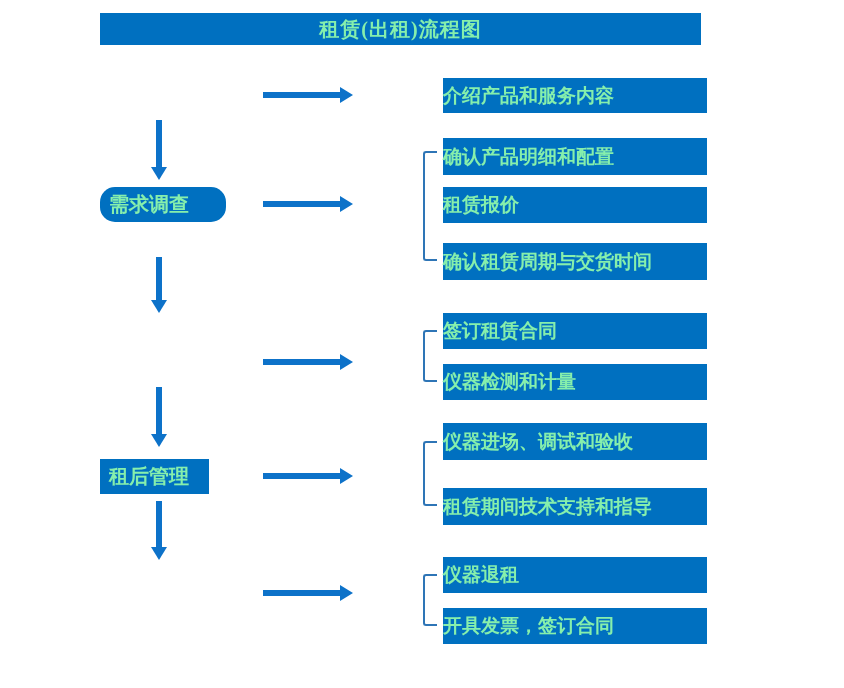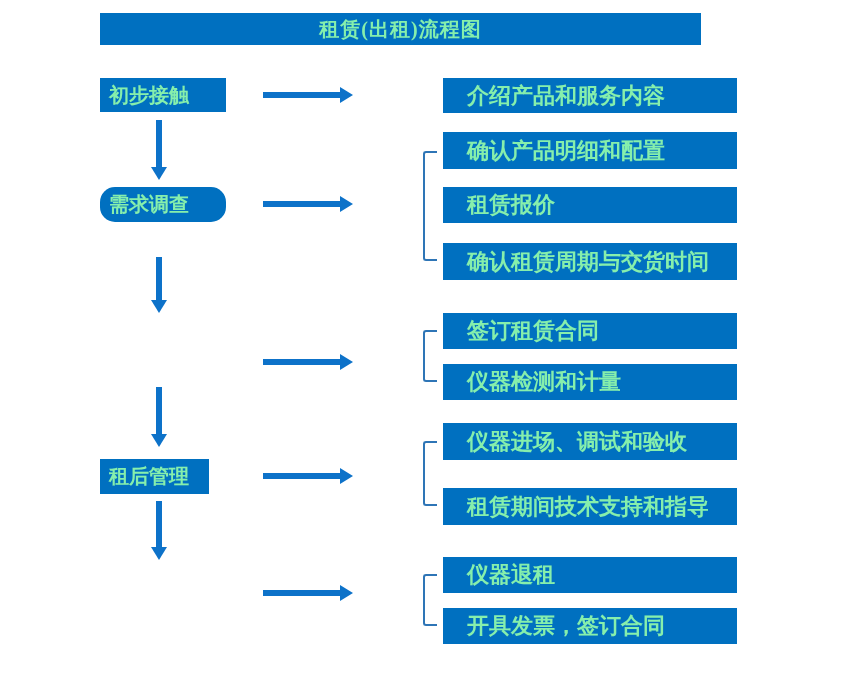--- a/index.html
+++ b/index.html
@@ -6,21 +6,21 @@
   .canvas{
     position:relative;width:844px;height:688px;background:#ffffff;overflow:hidden;
     font-family:"Liberation Serif","DejaVu Serif",serif;
   }
   .bluebox{
     position:absolute;background:#0070c0;color:#86efac;font-weight:bold;
     display:flex;align-items:center;box-sizing:border-box;
   }
   .titlebar{left:100px;top:13px;width:601px;height:32px;justify-content:center;font-size:20px;letter-spacing:1px;}
   .stepbox{left:100px;font-size:20px;padding-left:9px;}
-  .detailbox{left:443px;width:294px;font-size:22px;padding-left:24px;}
+  .detailbox{left:443px;width:264px;font-size:19px;padding-left:0;}
   
   .harrow{position:absolute;left:263px;width:90px;height:16px;}
   .harrow .shaft{position:absolute;left:0;top:5px;width:78px;height:6px;background:#0d72c9;}
   .harrow .head{position:absolute;left:77px;top:0;width:0;height:0;
     border-left:13px solid #0d72c9;border-top:8px solid transparent;border-bottom:8px solid transparent;}
   
   .varrow{position:absolute;left:151px;width:16px;}
   .varrow .shaft{position:absolute;left:5px;top:0;width:6px;background:#0d72c9;}
   .varrow .head{position:absolute;left:0;width:0;height:0;
     border-top:13px solid #0d72c9;border-left:8px solid transparent;border-right:8px solid transparent;}
@@ -29,27 +29,26 @@
     border-left:2px solid #2e75b6;border-top:2px solid #2e75b6;border-bottom:2px solid #2e75b6;
     border-top-left-radius:3px;border-bottom-left-radius:3px;}
 </style>
 </head>
 <body>
 
 <div class="canvas">
 
   <div class="bluebox titlebar">租赁(出租)流程图</div>
 
-  <div class="bluebox stepbox" style="top:78px;width:126px;height:34px;">初步接触</div>
   <div class="bluebox stepbox" style="top:187px;width:126px;height:35px;border-radius:15px;">需求调查</div>
   <div class="bluebox stepbox" style="top:459px;width:109px;height:35px;">租后管理</div>
 
   <div class="bluebox detailbox" style="top:78px;height:35px;">介绍产品和服务内容</div>
 
-  <div class="bluebox detailbox" style="top:132px;height:37px;text-align:right;">确认产品明细和配置</div>
+  <div class="bluebox detailbox" style="top:138px;height:37px;text-align:right;">确认产品明细和配置</div>
   <div class="bluebox detailbox" style="top:187px;height:36px;">租赁报价</div>
   <div class="bluebox detailbox" style="top:243px;height:37px;">确认租赁周期与交货时间</div>
 
   <div class="bluebox detailbox" style="top:313px;height:36px;">签订租赁合同</div>
   <div class="bluebox detailbox" style="top:364px;height:36px;">仪器检测和计量</div>
 
   <div class="bluebox detailbox" style="top:423px;height:37px;">仪器进场、调试和验收</div>
   <div class="bluebox detailbox" style="top:488px;height:37px;">租赁期间技术支持和指导</div>
 
   <div class="bluebox detailbox" style="top:557px;height:36px;">仪器退租</div>

